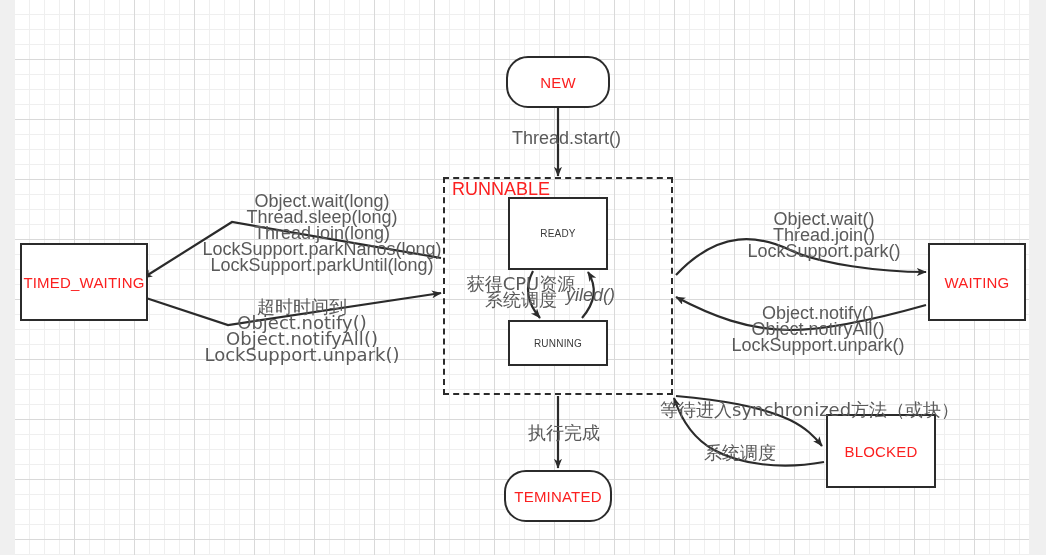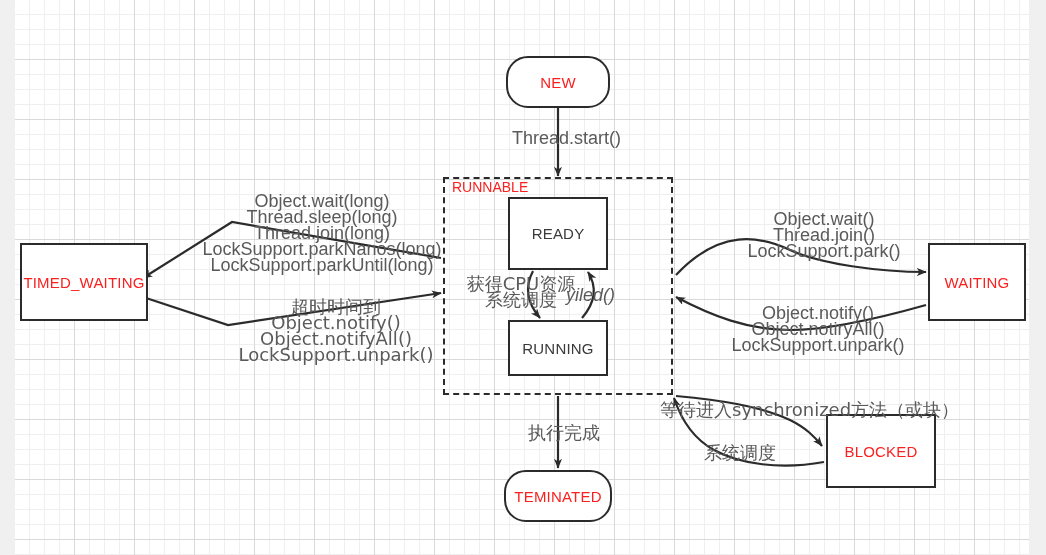--- a/index.html
+++ b/index.html
@@ -25,37 +25,37 @@
   #edges{position:absolute;left:0;top:0;width:1046px;height:555px;}
 
   .node{
     position:absolute;box-sizing:border-box;
     background:#ffffff;border:2.5px solid #2b2b2b;
     display:flex;align-items:center;justify-content:center;
     color:#fb2020;font-size:15px;letter-spacing:.2px;
     white-space:nowrap;
   }
   .node.round{border-radius:22px;}
-  .node.inner{color:#3a3a3a;border-width:2px;font-size:15px;}
+  .node.inner{color:#3a3a3a;border-width:2px;font-size:10px;}
 
   #new-node{left:506px;top:44px;width:104px;height:52px;margin-top:12px;}
   #terminated-node{left:504px;top:470px;width:108px;height:52px;}
   #timed-waiting-node{left:12px;top:243px;width:128px;height:78px;margin-left:8px;}
   #waiting-node{left:928px;top:243px;width:98px;height:78px;}
   #blocked-node{left:826px;top:414px;width:110px;height:74px;}
   #ready-node{left:508px;top:197px;width:100px;height:73px;}
-  #running-node{left:508px;top:320px;width:100px;height:56px;}
+  #running-node{left:508px;top:320px;width:100px;height:46px;}
 
   #runnable-group{
     position:absolute;left:443px;top:177px;width:230px;height:218px;
     border:2.5px dashed #2b2b2b;box-sizing:border-box;background:transparent;
   }
   #runnable-label{
     position:absolute;left:452px;top:179px;
-    color:#fb2020;font-size:14px;white-space:nowrap;
+    color:#fb2020;font-size:18px;white-space:nowrap;
   }
 
   .edge-label{
     position:absolute;color:#5a5a5a;font-size:18px;line-height:16px;
     text-align:center;white-space:nowrap;
   }
   .edge-label.cjk{font-family:"DejaVu Sans","Liberation Sans",sans-serif;}
 </style>
 </head>
 <body>
@@ -120,20 +120,20 @@
     <span>READY</span>
   </div>
 
   <div class="node inner" id="running-node">
     <span>RUNNING</span>
   </div>
 
   <div class="edge-label" style="left:512px;top:130px;">Thread.start()</div>
   <div class="edge-label cjk" style="left:528px;top:425px;">执行完成</div>
   <div class="edge-label" style="left:202px;top:193px;width:240px;">Object.wait(long)<br>Thread.sleep(long)<br>Thread.join(long)<br>LockSupport.parkNanos(long)<br>LockSupport.parkUntil(long)</div>
-  <div class="edge-label cjk" style="left:228px;top:299px;width:216px;">超时时间到<br>Object.notify()<br>Object.notifyAll()<br>LockSupport.unpark()</div>
+  <div class="edge-label cjk" style="left:194px;top:299px;width:216px;">超时时间到<br>Object.notify()<br>Object.notifyAll()<br>LockSupport.unpark()</div>
   <div class="edge-label" style="left:724px;top:211px;width:200px;">Object.wait()<br>Thread.join()<br>LockSupport.park()</div>
   <div class="edge-label" style="left:718px;top:305px;width:200px;">Object.notify()<br>Object.notiryAll()<br>LockSupport.unpark()</div>
   <div class="edge-label cjk" style="left:660px;top:402px;">等待进入synchronized方法（或块）</div>
   <div class="edge-label cjk" style="left:704px;top:445px;">系统调度</div>
   <div class="edge-label cjk" style="left:466px;top:276px;width:110px;">获得CPU资源<br>系统调度</div>
   <div class="edge-label" style="left:566px;top:287px;font-style:italic;">yiled()</div>
 </div>
 
 </body></html>

